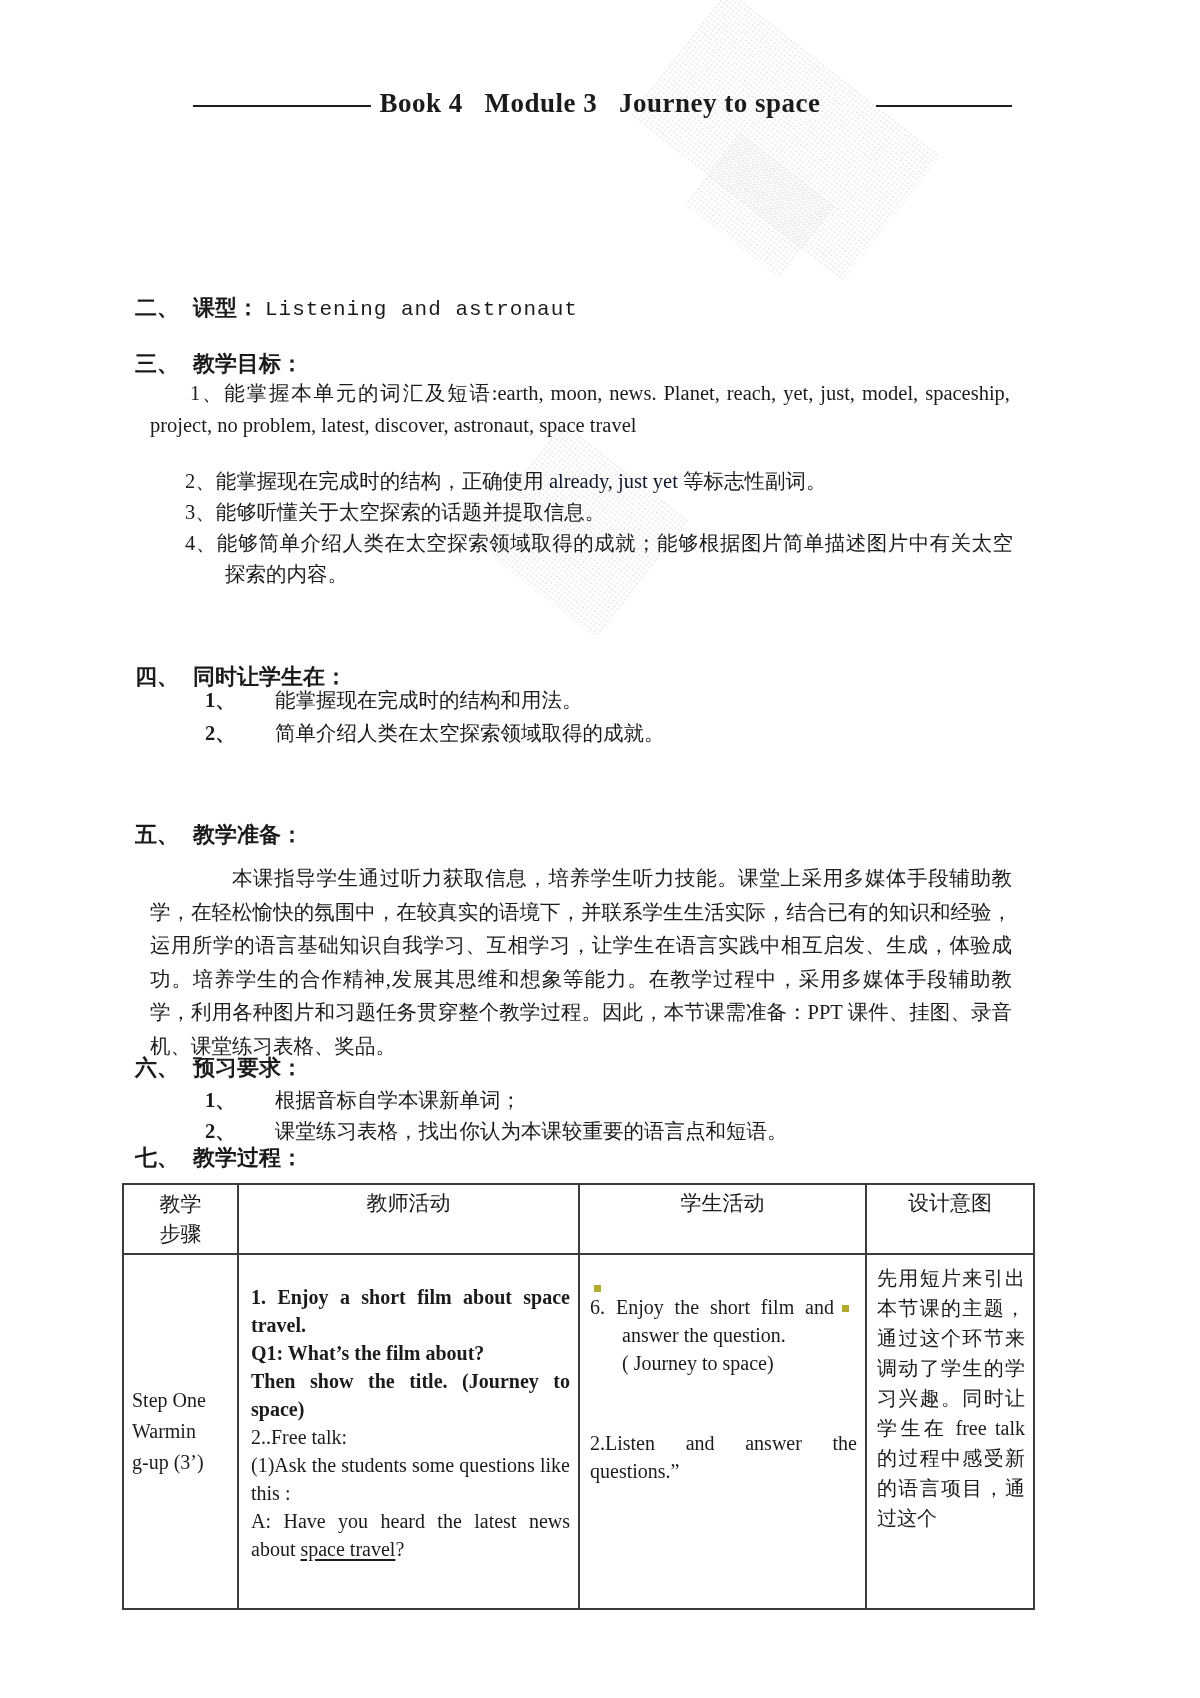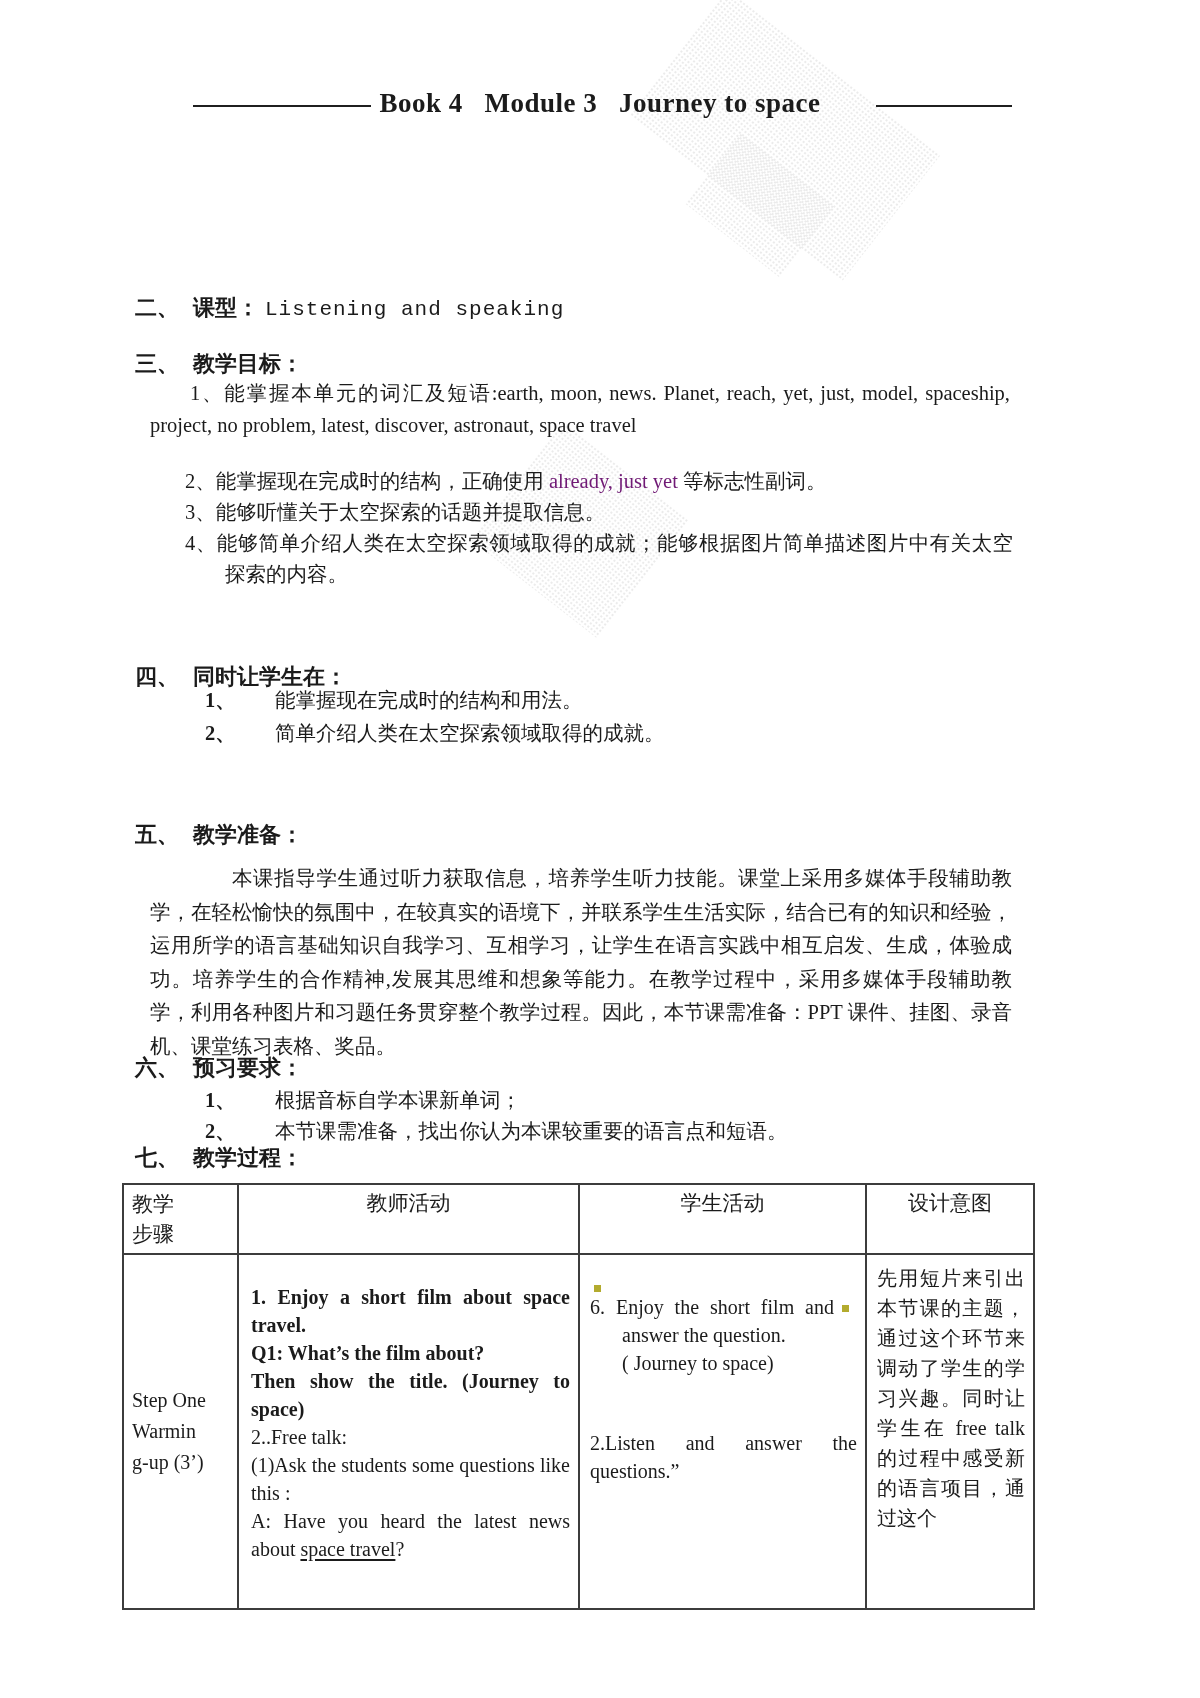--- a/index.html
+++ b/index.html
@@ -63,21 +63,21 @@
   .goal1{
     position:absolute;left:150px;top:377px;width:860px;
     font-size:20.5px;line-height:32px;text-align:justify;text-indent:40px;margin:0;
   }
   .goals234{
     position:absolute;left:185px;top:466px;width:828px;
     font-size:20.5px;line-height:31px;margin:0;
   }
   .goals234 p{margin:0;}
   .goals234 .g4{padding-left:40px;text-indent:-40px;text-align:justify;}
-  .adverbs{color:#701a75;}
+  .adverbs{color:#0f172a;}
 
   
   .numlist{position:absolute;font-size:20.5px;line-height:33px;}
   .numlist-4{left:205px;top:684px;}
   .numlist-6{left:205px;top:1085px;line-height:31px;}
   .numlist .inum{font-weight:bold;display:inline-block;min-width:70px;}
 
   
   .prep-para{
     position:absolute;left:150px;top:862px;width:862px;
@@ -94,21 +94,21 @@
     border:2px solid #3c3c3c;
     vertical-align:top;
     padding:4px 8px;
     font-weight:normal;
   }
   .col-step{width:115px;}
   .col-teacher{width:341px;}
   .col-student{width:287px;}
   .col-intent{width:168px;}
   .lesson-table thead th{font-size:21px;height:58px;}
-  .th-step{text-align:left;padding-left:8px;line-height:30px;margin-left:32px;}
+  .th-step{text-align:center;padding-left:8px;line-height:30px;margin-left:32px;}
   .th-center{text-align:center;}
   .lesson-table tbody td{height:311px;font-size:20px;}
 
   .cell-step{vertical-align:middle !important;font-weight:bold;font-size:21px;line-height:31px;padding-left:8px !important;}
   .cell-teacher{padding:28px 8px 4px 12px !important;line-height:28px;}
   .cell-teacher p{margin:0;text-align:justify;}
   .cell-teacher .b{font-weight:bold;}
   .cell-teacher .u{text-decoration:underline;text-underline-offset:3px;}
   .cell-student{padding:38px 8px 4px 10px !important;line-height:28px;position:relative;}
   .cell-student p{margin:0;}
@@ -134,21 +134,21 @@
 
   <div class="title-row">
     <span class="rule rule-left"></span>
     <h1 class="doc-title pre">Book 4   Module 3   Journey to space</h1>
     <span class="rule rule-right"></span>
   </div>
 
 
 
   <div class="sec s2">
-    <span>二、</span><span class="sec-label">课型：</span><span class="sec-inline mono">Listening and speaking</span>
+    <span>二、</span><span class="sec-label">课型：</span><span class="sec-inline mono">Listening and astronaut</span>
   </div>
 
   <div class="sec s3">
     <span>三、</span><span class="sec-label">教学目标：</span>
   </div>
   <p class="goal1">1、能掌握本单元的词汇及短语:earth, moon, news. Planet, reach, yet, just, model, spaceship, project, no problem, latest, discover, astronaut, space travel</p>
   <div class="goals234">
     <p><span>2、能掌握现在完成时的结构，正确使用 </span><span class="adverbs">already, just yet</span><span> 等标志性副词。</span></p>
     <p>3、能够听懂关于太空探索的话题并提取信息。</p>
     <p class="g4">4、能够简单介绍人类在太空探索领域取得的成就；能够根据图片简单描述图片中有关太空探索的内容。</p>
@@ -165,21 +165,21 @@
   <div class="sec s5">
     <span>五、</span><span class="sec-label">教学准备：</span>
   </div>
   <p class="prep-para">本课指导学生通过听力获取信息，培养学生听力技能。课堂上采用多媒体手段辅助教学，在轻松愉快的氛围中，在较真实的语境下，并联系学生生活实际，结合已有的知识和经验，运用所学的语言基础知识自我学习、互相学习，让学生在语言实践中相互启发、生成，体验成功。培养学生的合作精神,发展其思维和想象等能力。在教学过程中，采用多媒体手段辅助教学，利用各种图片和习题任务贯穿整个教学过程。因此，本节课需准备：PPT 课件、挂图、录音机、课堂练习表格、奖品。</p>
 
   <div class="sec s6">
     <span>六、</span><span class="sec-label">预习要求：</span>
   </div>
   <div class="numlist numlist-6">
     <div><span class="inum">1、</span><span>根据音标自学本课新单词；</span></div>
-    <div><span class="inum">2、</span><span>本节课需准备，找出你认为本课较重要的语言点和短语。</span></div>
+    <div><span class="inum">2、</span><span>课堂练习表格，找出你认为本课较重要的语言点和短语。</span></div>
   </div>
 
   <div class="sec s7">
     <span>七、</span><span class="sec-label">教学过程：</span>
   </div>
 
   <table class="lesson-table">
     <colgroup>
       <col class="col-step">
         <col class="col-teacher">

